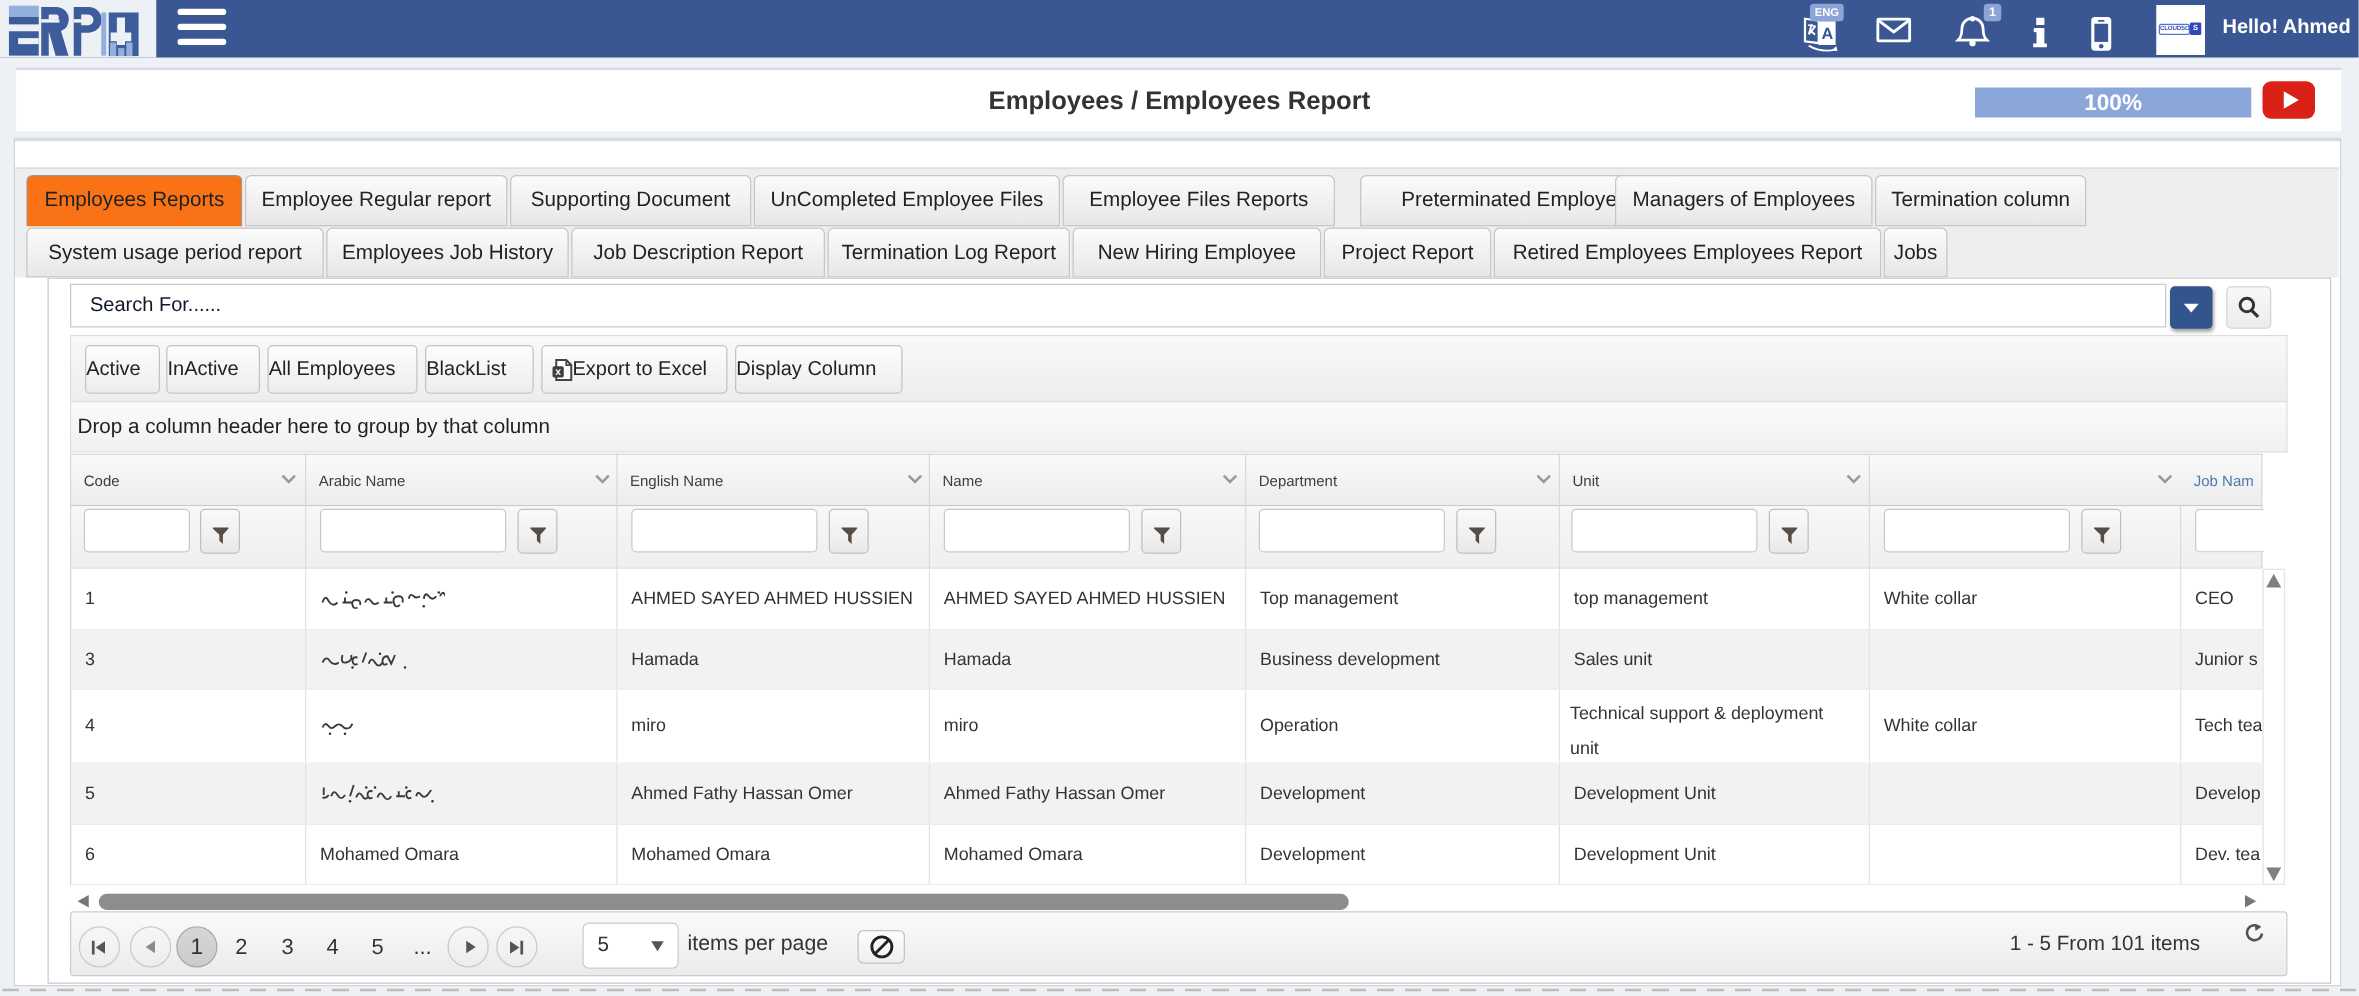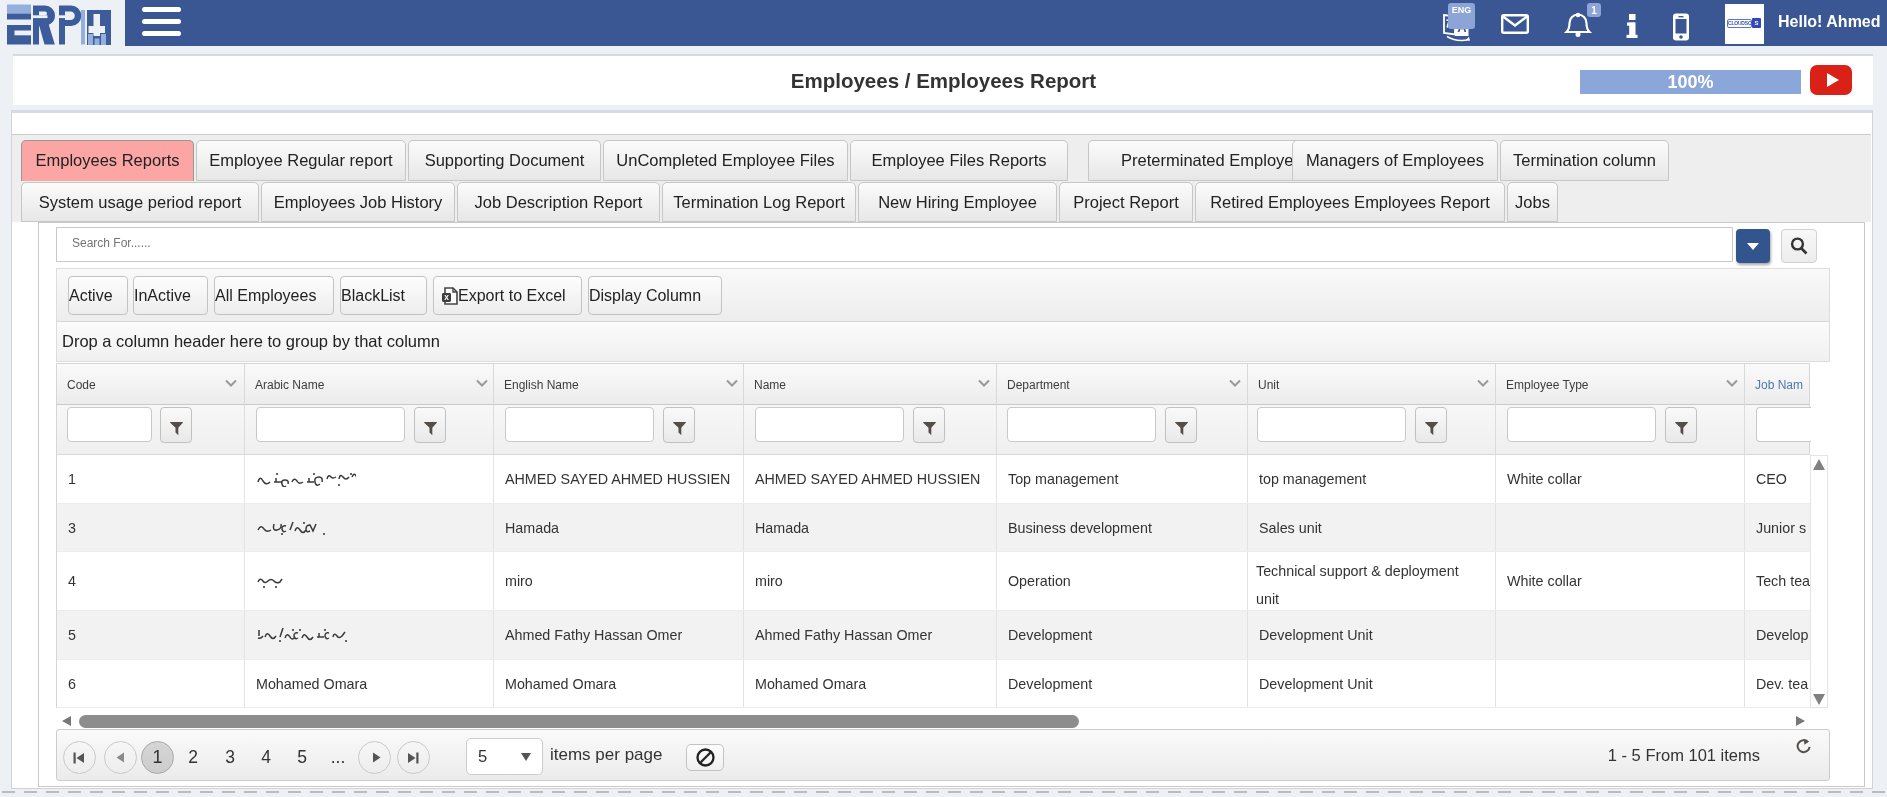--- a/index.html
+++ b/index.html
@@ -44,21 +44,21 @@
 <div class="abs" style="left:142px;top:31px;width:39px;height:5px;background:#fff;border-radius:2.5px"></div>
 
 <svg class="abs" style="left:1442px;top:12px" width="37" height="30" viewBox="0 0 37 30">
  <path d="M2,3 l11,1.5 v18 l-11,-1.5 z" fill="none" stroke="#fff" stroke-width="1.8"></path>
  <path d="M4.5,8 l6,1 m-3,-1.8 l-2.5,8 m5.5,-6.5 l-5.5,6.8 m1,-3.5 l4,3.8" stroke="#fff" stroke-width="1.4" fill="none"></path>
  <rect x="13" y="5" width="13.5" height="19" fill="#fff"></rect>
  <text x="20" y="19.5" fill="#3a5794" font-size="13" font-weight="bold" text-anchor="middle" font-family="Liberation Sans">A</text>
  <path d="M5,24.5 q10,6 22,3" fill="none" stroke="#fff" stroke-width="1.5"></path>
  <path d="M27,24.8 l1,4 l-4.5,-0.6 z" fill="#fff"></path>
 </svg>
-<div class="abs" style="left:1448px;top:3px;width:27px;height:26px;background:#8ca5d6;border-radius:3px;color:#fff;font-size:9px;font-weight:bold;text-align:center;line-height:14px">ENG</div>
+<div class="abs" style="left:1448px;top:3px;width:27px;height:14px;background:#8ca5d6;border-radius:3px;color:#fff;font-size:9px;font-weight:bold;text-align:center;line-height:14px">ENG</div>
 <svg class="abs" style="left:1501px;top:14px" width="28" height="20" viewBox="0 0 28 20">
  <rect x="1.2" y="1.2" width="25.6" height="17.6" rx="1.5" fill="none" stroke="#fff" stroke-width="2.4"></rect>
  <path d="M2,2.5 l12,9 l12,-9" fill="none" stroke="#fff" stroke-width="2.4"></path>
 </svg>
 <svg class="abs" style="left:1563px;top:12px" width="30" height="26" viewBox="0 0 30 26">
  <circle cx="15" cy="3" r="2.2" fill="#fff"></circle>
  <path d="M15,2.5 a8.5,8.5 0 0 1 8.5,8.5 c0,6 1.5,7.5 3,9 h-23 c1.5,-1.5 3,-3 3,-9 a8.5,8.5 0 0 1 8.5,-8.5 z" fill="none" stroke="#fff" stroke-width="2.2"></path>
  <circle cx="15" cy="22.5" r="2.5" fill="#fff"></circle>
 </svg>
 <div class="abs" style="left:1587px;top:3px;width:14px;height:14px;background:#8ca5d6;border-radius:3px;color:#fff;font-size:10px;font-weight:bold;text-align:center;line-height:15px">1</div>
@@ -102,26 +102,26 @@
 
 <div class="tab tab2" style="left:21px;width:238px">System usage period report</div>
 <div class="tab tab2" style="left:261px;width:194px">Employees Job History</div>
 <div class="tab tab2" style="left:457px;width:203px">Job Description Report</div>
 <div class="tab tab2" style="left:662px;width:194px">Termination Log Report</div>
 <div class="tab tab2" style="left:858px;width:199px">New Hiring Employee</div>
 <div class="tab tab2" style="left:1059px;width:134px">Project Report</div>
 <div class="tab tab2" style="left:1195px;width:310px">Retired Employees Employees Report</div>
 <div class="tab tab2" style="left:1507px;width:51px">Jobs</div>
 
-<div class="tab" style="left:21px;top:140px;width:173px;background:#fca5a5;border-color:#989898;border-bottom:0;z-index:3">Employees Reports</div>
+<div class="tab" style="left:21px;top:140px;width:173px;background:#f97316;border-color:#989898;border-bottom:0;z-index:3">Employees Reports</div>
 
 <div class="abs" style="left:38px;top:222px;width:1827px;height:565px;background:#fff;border:1px solid #c9c9c9"></div>
 
 <div class="abs" style="left:56px;top:227px;width:1677px;height:35px;background:#fff;border:1px solid #c9c9c9"></div>
-<div class="abs" style="left:72px;top:236px;color:#737373;font-size:12px">Search For......</div>
+<div class="abs" style="left:72px;top:236px;color:#0f172a;font-size:16px">Search For......</div>
 <div class="abs" style="left:1736px;top:229px;width:34px;height:34px;background:#33558e;border-radius:4px;box-shadow:1px 2px 3px rgba(0,0,0,.35)"></div>
 <div class="abs" style="left:1747px;top:243px;width:0;height:0;border-top:7px solid #fff;border-left:6px solid transparent;border-right:6px solid transparent"></div>
 <div class="abs" style="left:1781px;top:229px;width:36px;height:34px;background:linear-gradient(#f8f8f8,#ececec);border:1px solid #d2d2d2;border-radius:4px"></div>
 <svg class="abs" style="left:1789px;top:236px" width="20" height="20" viewBox="0 0 20 20">
  <circle cx="8.5" cy="8" r="5.4" fill="none" stroke="#333" stroke-width="2.4"></circle>
  <line x1="12.5" y1="12.5" x2="17.5" y2="17.5" stroke="#333" stroke-width="2.6"></line>
 </svg>
 
 <div class="abs" style="left:56px;top:268px;width:1774px;height:54px;background:linear-gradient(#f9f9f9,#ededed);border:1px solid #ddd;border-bottom:1px solid #d6d6d6"></div>
 <div class="btn" style="left:68px;width:60px">Active</div>
@@ -139,21 +139,20 @@
 
 <div class="abs" style="left:56px;top:322px;width:1774px;height:40px;background:linear-gradient(#fbfbfb,#f0f0f0);border:1px solid #ddd;border-top:0;color:#222;font-size:16.5px;line-height:39px;padding-left:5px">Drop a column header here to group by that column</div>
 
 <div class="abs" style="left:56px;top:363px;width:1754px;height:42px;background:linear-gradient(#fafafa,#ececec);border:1px solid #d6d6d6;border-bottom:1px solid #c9c9c9">
  <div class="hcell" style="left:0;width:188px">Code</div>
  <div class="hcell" style="left:188px;width:249px">Arabic Name</div>
  <div class="hcell" style="left:437px;width:250px">English Name</div>
  <div class="hcell" style="left:687px;width:253px">Name</div>
  <div class="hcell" style="left:940px;width:251px">Department</div>
  <div class="hcell" style="left:1191px;width:248px">Unit</div>
- <div class="hcell" style="left:1439px;width:249px">Employee Type</div>
  <div class="hcell" style="left:1688px;width:66px;border-right:0;color:#4a7aae">Job Nam</div>
  <svg class="abs" style="left:167px;top:15px" width="14" height="9" viewBox="0 0 14 9">
       <path d="M2,1.5 l5,5 l5,-5" fill="none" stroke="#999" stroke-width="2"></path>
     </svg>
  <svg class="abs" style="left:418px;top:15px" width="14" height="9" viewBox="0 0 14 9">
       <path d="M2,1.5 l5,5 l5,-5" fill="none" stroke="#999" stroke-width="2"></path>
     </svg>
  <svg class="abs" style="left:668px;top:15px" width="14" height="9" viewBox="0 0 14 9">
       <path d="M2,1.5 l5,5 l5,-5" fill="none" stroke="#999" stroke-width="2"></path>
     </svg>

